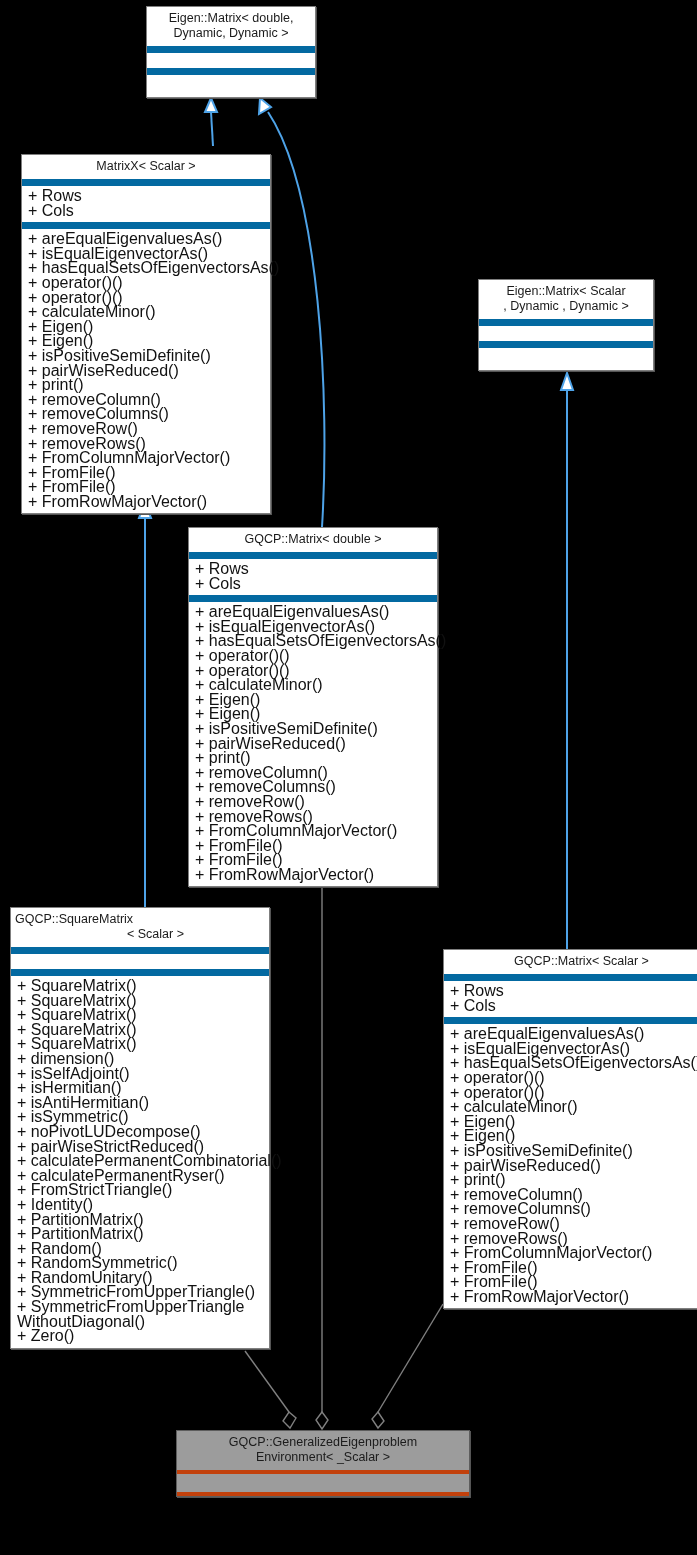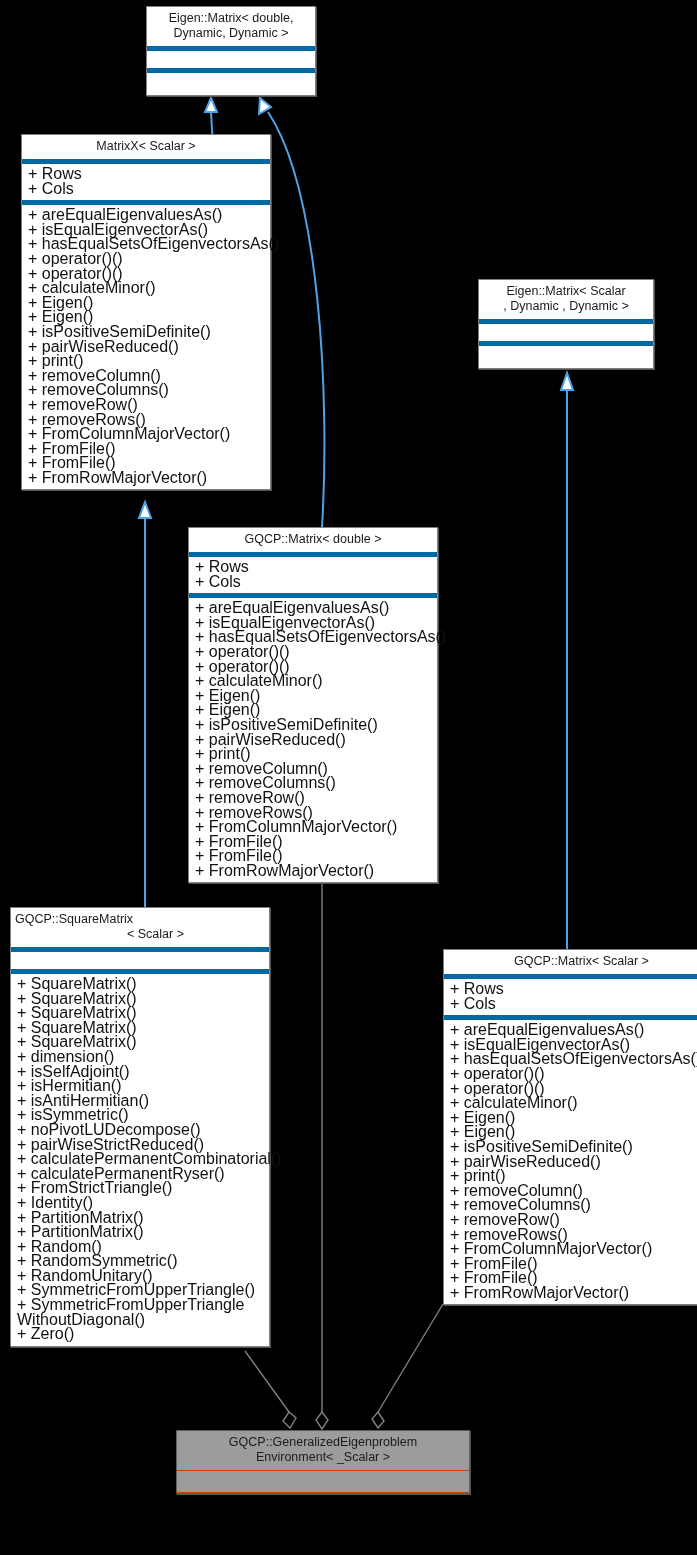--- a/index.html
+++ b/index.html
@@ -30,21 +30,21 @@
     border: 1px solid #7f7f7f;
     box-shadow: 1px 1px 0 #555555;
     z-index: 5;
   }
   .uml-box.shaded {
     background: #9c9c9c;
     border: 1px solid #5d5d5d;
   }
   .compartment {
     box-sizing: border-box;
-    border-bottom: 5px solid #0369a1;
+    border-bottom: 7px solid #0369a1;
   }
   .compartment:last-child {
     border-bottom: none;
   }
   .title-compartment {
     text-align: center;
     color: #1a1a1a;
     font-size: 12.5px;
     line-height: 15px;
     padding: 4px 3px 5px 3px;
@@ -75,26 +75,26 @@
     white-space: normal;
   }
   .empty-compartment {
     height: 22px;
   }
   .uml-box.shaded .title-compartment,
   .uml-box.shaded .members {
     color: #1c1c1c;
   }
   .uml-box.shaded .compartment {
-    border-bottom: 1px solid #c2410c;
+    border-bottom: 4px solid #c2410c;
   }
 
   
   #box-eigen-double { left: 146px; top: 6px;  width: 170px; }
-  #box-matrixx      { left: 21px;  top: 134px; width: 250px; }
+  #box-matrixx      { left: 21px;  top: 154px; width: 250px; }
   #box-eigen-scalar { left: 478px; top: 279px; width: 176px; }
   #box-gqcp-double  { left: 188px; top: 527px; width: 250px; }
   #box-squarematrix { left: 10px;  top: 907px; width: 260px; }
   #box-gqcp-scalar  { left: 443px; top: 949px; width: 277px; }
   #box-genenv       { left: 176px; top: 1430px; width: 294px; }
 </style>
 </head>
 <body>
 
 <div id="canvas">

